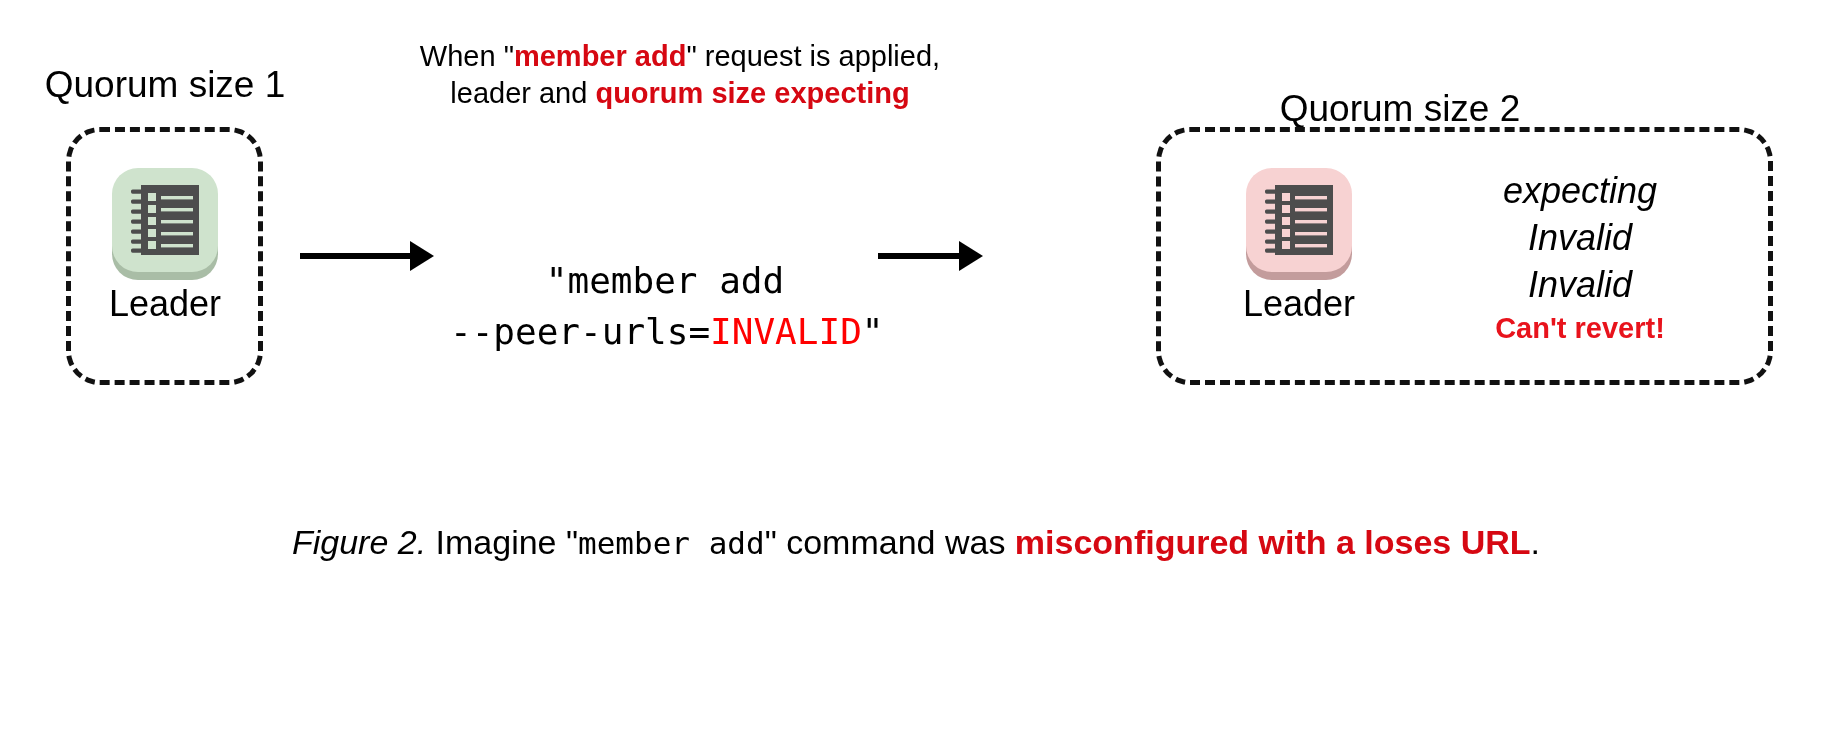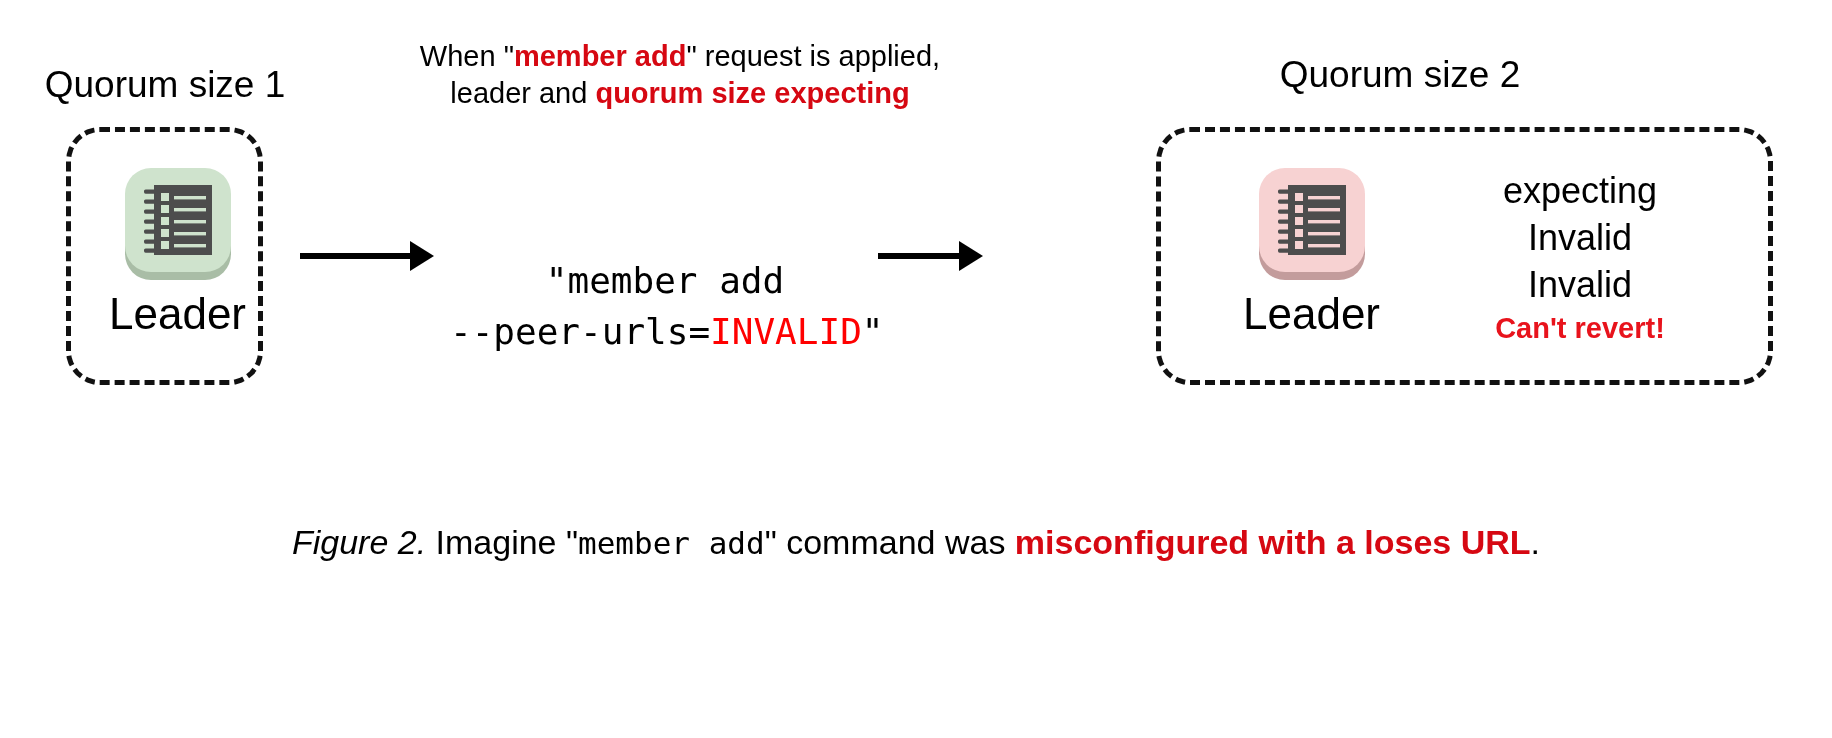--- a/index.html
+++ b/index.html
@@ -70,22 +70,22 @@
     left: 3px;
     top: 4px;
     width: 106px;
     height: 104px;
     border-radius: 26px;
     display: flex;
     align-items: center;
     justify-content: center;
   }
   .node-label {
-    font-size: 44px;
-    margin-top: 10px;
+    font-size: 36px;
+    margin-top: 4px;
     line-height: 1;
     color: #000;
   }
 
   
   .arrow-line {
     position: absolute;
     height: 6px;
     background: #000;
   }
@@ -112,20 +112,21 @@
     font-size: 36px;
     line-height: 1.42;
     text-align: center;
     color: #000;
     white-space: nowrap;
   }
 
   
   .expect-text {
     font-size: 36px;
+    font-style: italic;
     line-height: 1.3;
     text-align: center;
     color: #000;
   }
   .cant-revert {
     font-size: 29px;
     font-weight: bold;
     color: #e8131c;
     text-align: center;
     margin-top: 4px;
@@ -207,21 +208,21 @@
   <div class="abs command" style="left:450px; top:255px; width:430px;">
     <div>"member add</div>
     <div><span>--peer-urls=</span><span style="color:#ff0000;">INVALID</span><span>"</span></div>
   </div>
 
   <div class="abs" style="left:878px; top:240px; width:145px; height:32px;">
     <div class="arrow-line" style="left:0; top:13px; width:83px;"></div>
     <div class="arrow-head" style="left:81px; top:1px;"></div>
   </div>
 
-  <div class="abs cluster-title center-text" style="left:1200px; top:54px; width:400px;">Quorum size 2</div>
+  <div class="abs cluster-title center-text" style="left:1200px; top:88px; width:400px;">Quorum size 2</div>
 
   <div class="abs cluster-box" style="left:1156px; top:127px; width:617px; height:258px;"></div>
 
   <div class="node" style="left:1243px; top:164px;">
     <div class="node-icon-wrap">
       <div class="node-icon-shadow" style="background:#c39c9c;"></div>
       <div class="node-icon" style="background:#f7d2d2;">
         <svg width="78" height="76" viewBox="0 0 78 76">
           <g fill="#4d4d4d">
             <rect x="5" y="7.5" width="14" height="4.2" rx="1.6"></rect>

